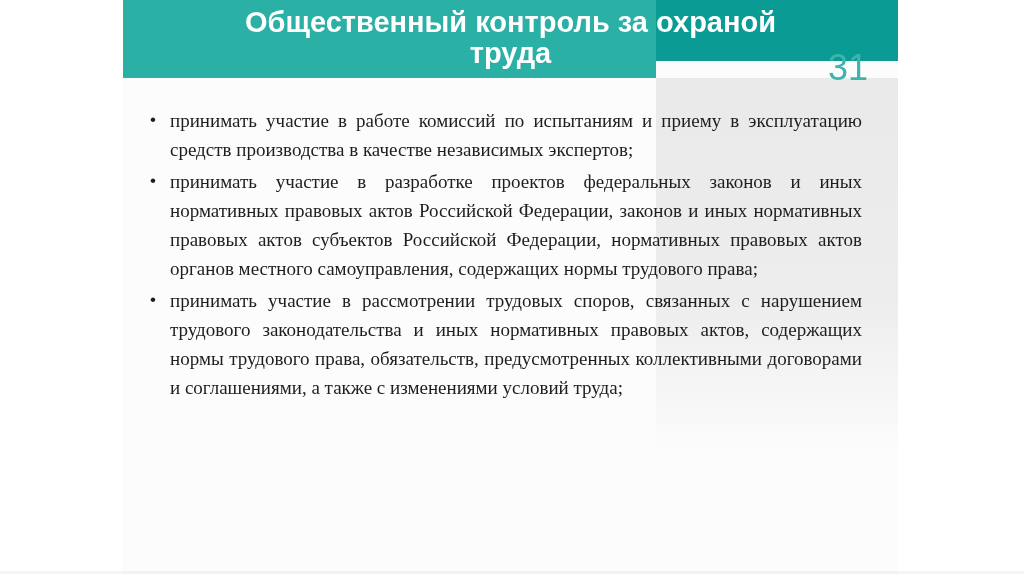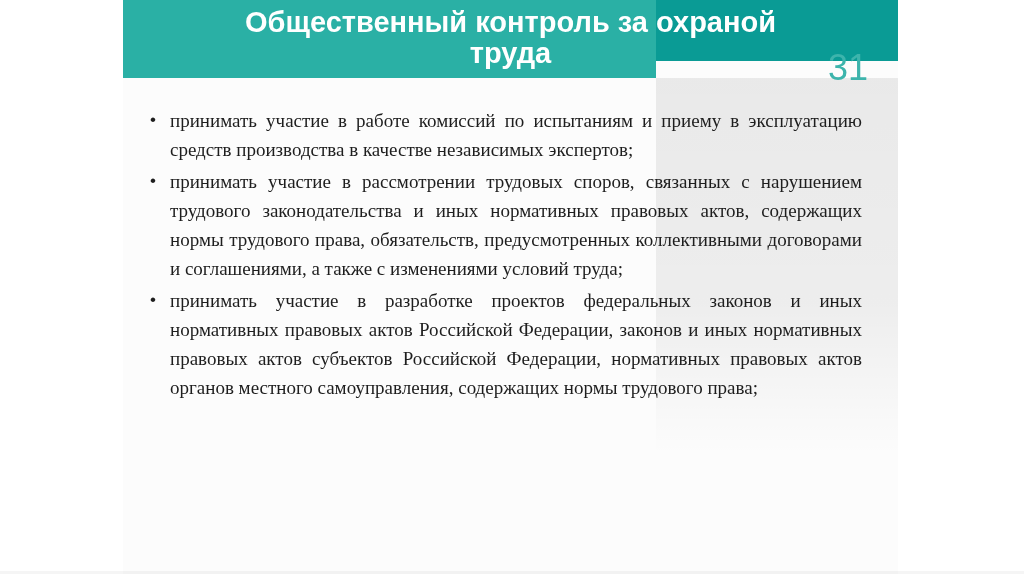--- a/index.html
+++ b/index.html
@@ -110,19 +110,19 @@
 
     <div class="slide-header">
       <div class="header-light-panel"></div>
       <h1 class="slide-title">Общественный контроль за охраной труда</h1>
       <div class="slide-number">31</div>
     </div>
 
     <div class="content">
       <ul class="bullet-list">
         <li>принимать участие в работе комиссий по испытаниям и приему в эксплуатацию средств производства в качестве независимых экспертов;</li>
+        <li>принимать участие в разработке проектов федеральных законов и иных нормативных правовых актов Российской Федерации, законов и иных нормативных правовых актов субъектов Российской Федерации, нормативных правовых актов органов местного самоуправления, содержащих нормы трудового права;</li>
         <li>принимать участие в рассмотрении трудовых споров, связанных с нарушением трудового законодательства и иных нормативных правовых актов, содержащих нормы трудового права, обязательств, предусмотренных коллективными договорами и соглашениями, а также с изменениями условий труда;</li>
-        <li>принимать участие в разработке проектов федеральных законов и иных нормативных правовых актов Российской Федерации, законов и иных нормативных правовых актов субъектов Российской Федерации, нормативных правовых актов органов местного самоуправления, содержащих нормы трудового права;</li>
       </ul>
     </div>
 
   </div>
 </div>
 
 </body></html>

